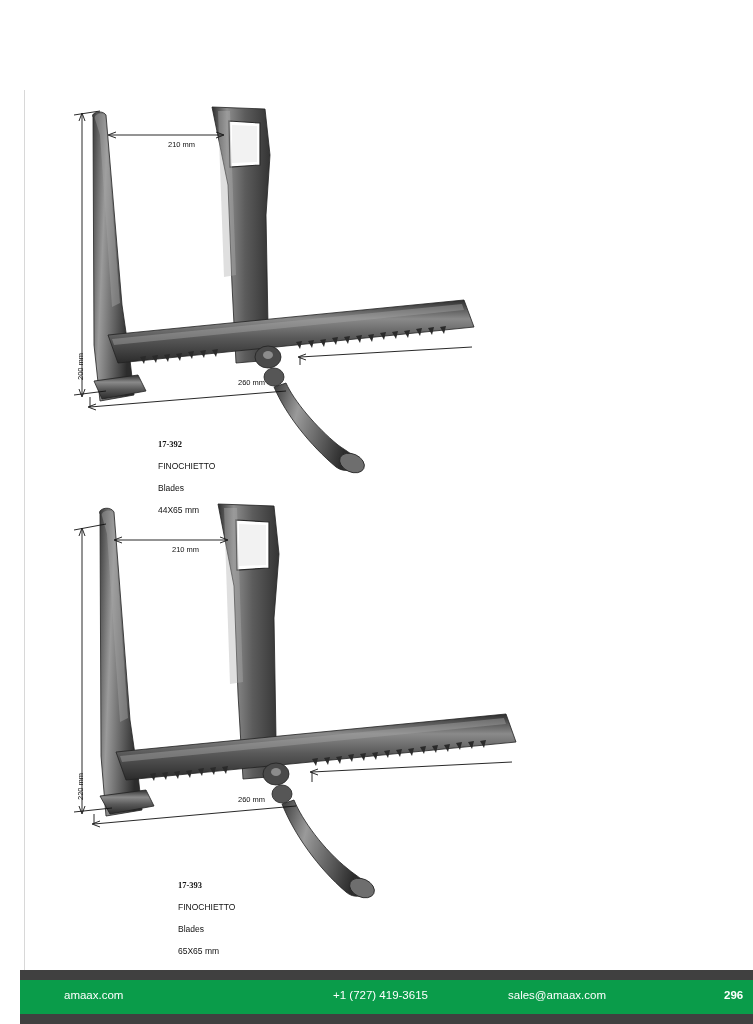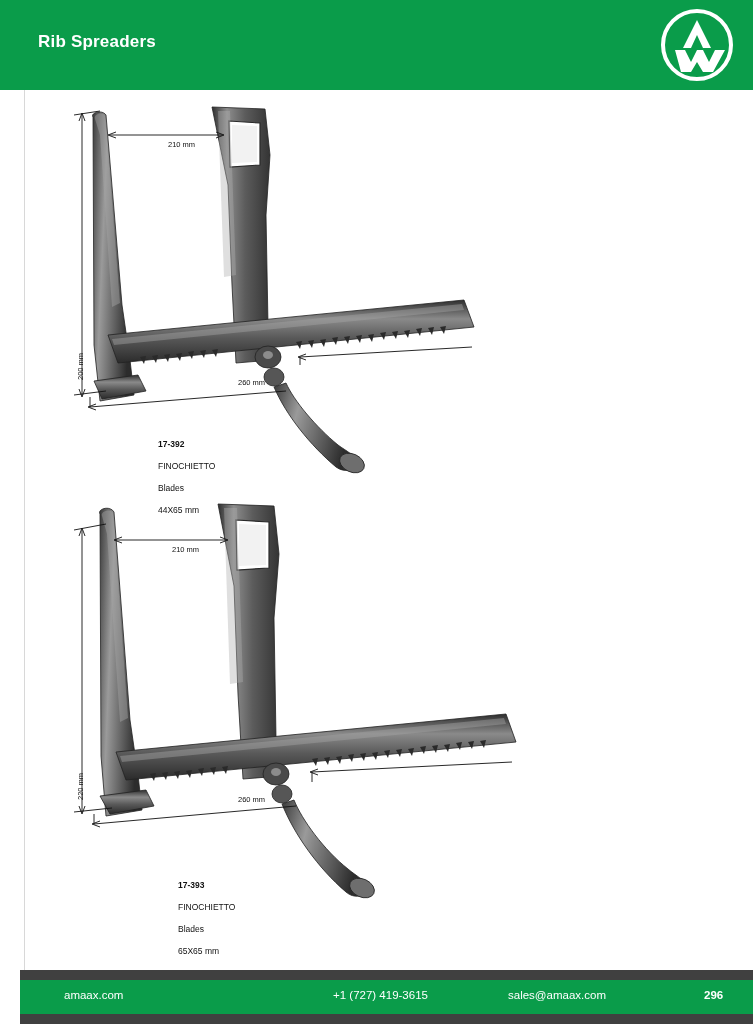--- a/index.html
+++ b/index.html
@@ -76,21 +76,21 @@
   }
   .footer-text {
     position: absolute;
     top: 19px;
     font-size: 11.5px;
     color: #ffffff;
   }
   .footer-web { left: 44px; }
   .footer-phone { left: 313px; }
   .footer-mail { left: 488px; }
-  .footer-page { left: 684px; font-weight: bold; }
+  .footer-page { left: 704px; font-weight: bold; }
 
   
   .figure {
     position: absolute;
     text-decoration: underline;
   }
   .fig1 { left: 60px; top: 95px; width: 560px; height: 400px; }
   .fig2 { left: 60px; top: 490px; width: 600px; height: 450px; }
 
   .fig-svg { display:block; }
@@ -100,50 +100,41 @@
     position: absolute;
     font-size: 8.5px;
     line-height: 11px;
     color: #111111;
     white-space: pre-line;
   }
   .caption .code {
     font-weight: bold;
     font-size: 8.5px;
     display: block;
+    font-family: Liberation Serif, serif;
   }
   .cap1 { left: 158px; top: 428px; }
   .cap2 { left: 178px; top: 869px; }
 
   .dim-label {
     position: absolute;
     font-size: 7.5px;
     color: #111111;
   }
   .dim-vert {
     transform: rotate(-90deg);
     transform-origin: left top;
     white-space: nowrap;
   }
 </style>
 </head>
 <body>
 
 <div class="page">
 
-  <div class="header">
-    <div class="header-title">Rib Spreaders</div>
-    <div class="header-logo">
-      <svg width="112" height="90" viewBox="0 0 112 90" xmlns="http://www.w3.org/2000/svg">
-        <circle cx="56" cy="45" r="34" fill="none" stroke="#ffffff" stroke-width="4"></circle>
-        <path d="M56 20 L70 48 L62 48 L56 35 L50 48 L42 48 Z" fill="#ffffff"></path>
-        <path d="M34 50 L44 50 L50 62 L56 50 L62 50 L68 62 L74 50 L84 50 L72 72 L62 72 L56 62 L50 72 L40 72 Z" fill="#ffffff"></path>
-      </svg>
-    </div>
-  </div>
 
   <div class="left-strip"></div>
 
   <div class="figure fig1">
     <svg class="fig-svg" width="560" height="400" viewBox="0 0 560 400" xmlns="http://www.w3.org/2000/svg">
       <defs>
         <linearGradient id="steelV1" x1="0" y1="0" x2="1" y2="0">
           <stop offset="0%" stop-color="#2f2f2f"></stop>
           <stop offset="25%" stop-color="#8d8d8d"></stop>
           <stop offset="55%" stop-color="#5c5c5c"></stop>

